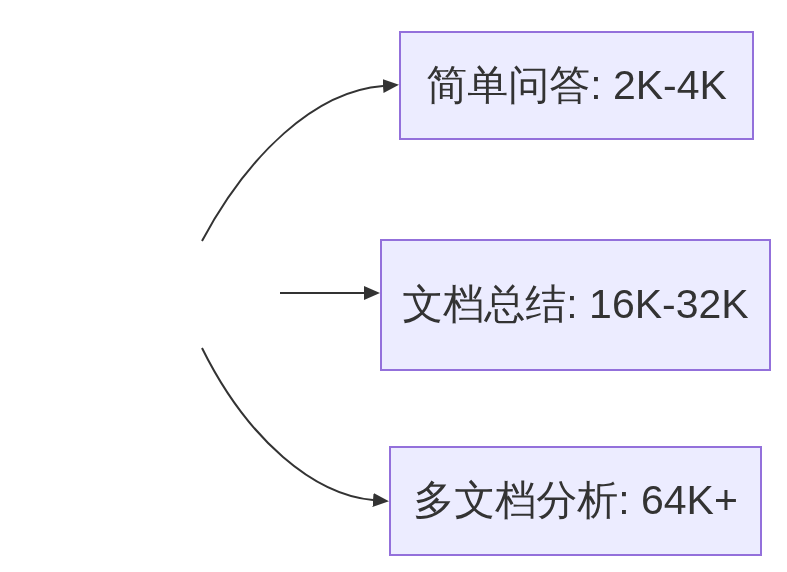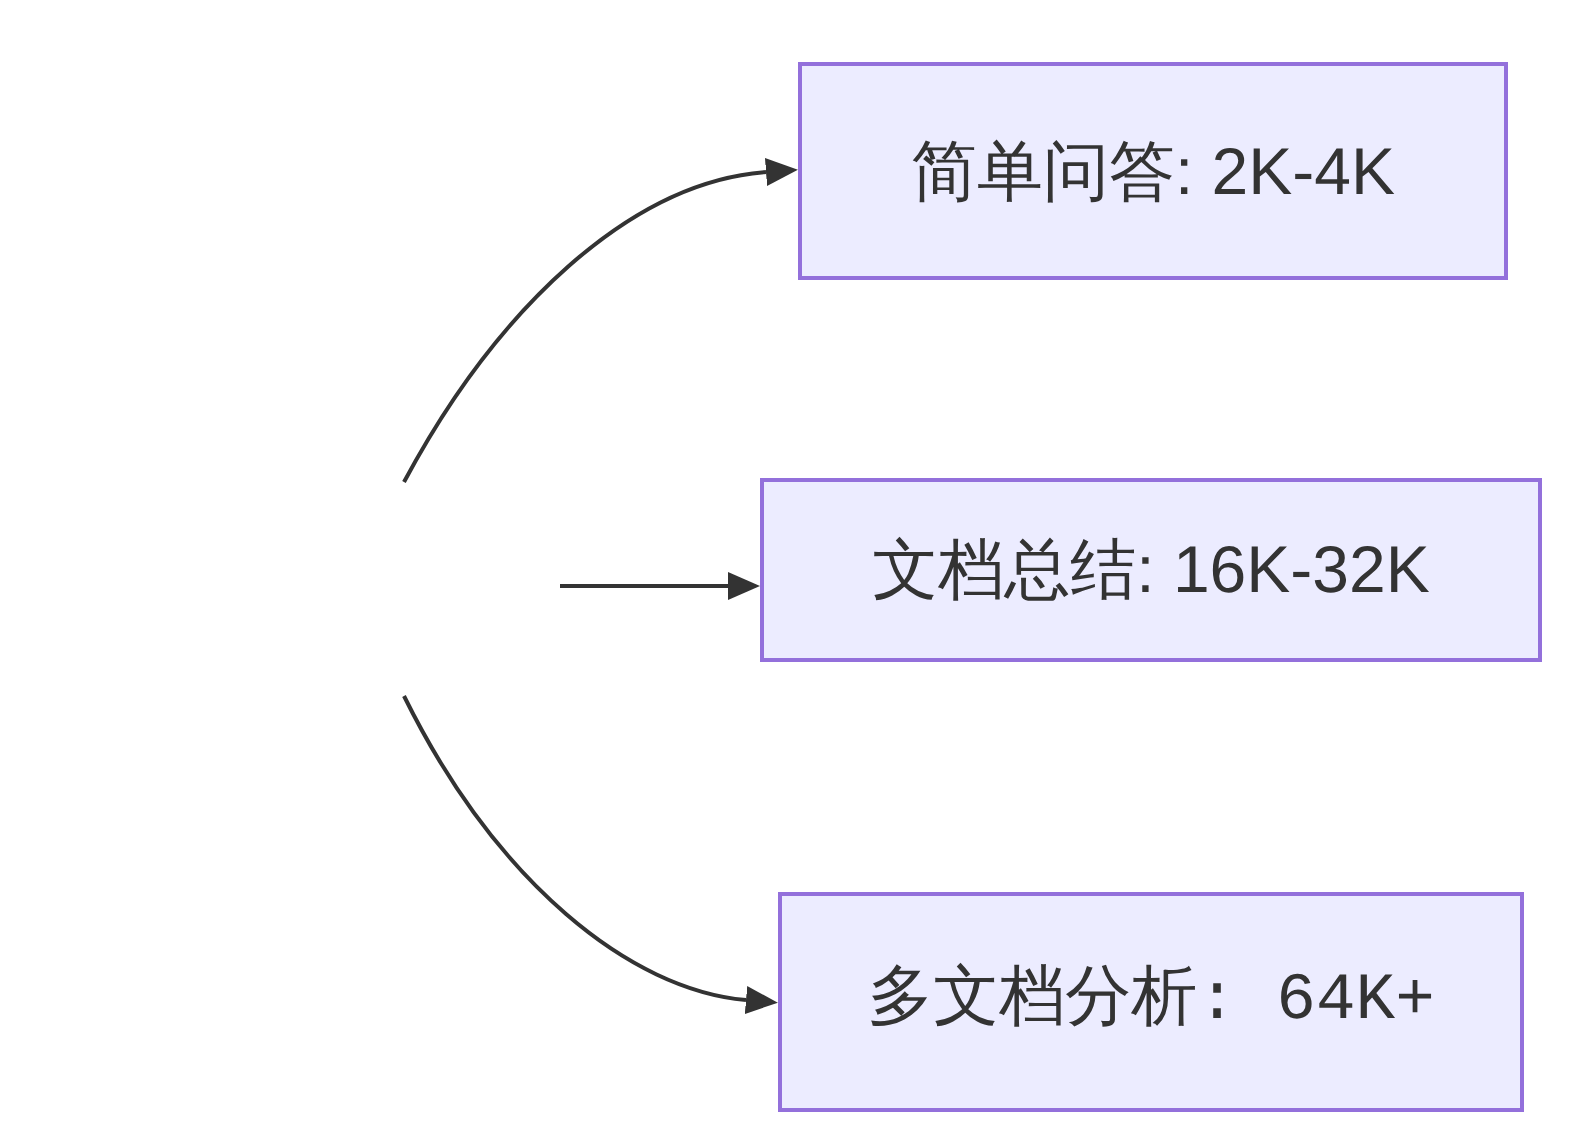--- a/index.html
+++ b/index.html
@@ -37,28 +37,28 @@
     box-sizing: border-box;
     background: var(--node-fill, #ECECFF);
     border: 2px solid var(--node-border, #9370DB);
     display: flex;
     align-items: center;
     justify-content: center;
     text-align: center;
   }
   .node-label {
     color: var(--text-color, #333333);
-    font-size: 33px;
+    font-size: 41px;
     line-height: 1.2;
     white-space: nowrap;
   }
   .node-task     { left: 32px;  top: 241px; width: 247px; height: 106px; }
   .node-simple   { left: 399px; top: 31px;  width: 355px; height: 109px; }
-  .node-docsum   { left: 380px; top: 239px; width: 391px; height: 92px; }
-  .node-multidoc { left: 389px; top: 446px; width: 373px; height: 110px; font-family: Liberation Mono, monospace; }
+  .node-docsum   { left: 380px; top: 239px; width: 391px; height: 132px; }
+  .node-multidoc { left: 389px; top: 446px; width: 373px; height: 110px; }
 </style>
 </head>
 <body>
 
 <div class="canvas">
 
   <svg class="edges" viewBox="0 0 787 572" xmlns="http://www.w3.org/2000/svg">
     <defs>
       <marker id="arrow" markerUnits="userSpaceOnUse" markerWidth="16" markerHeight="14" refX="0" refY="7" viewBox="0 0 16 14" orient="auto">
         <path class="arrowhead" d="M0,0 L16,7 L0,14 Z"></path>

